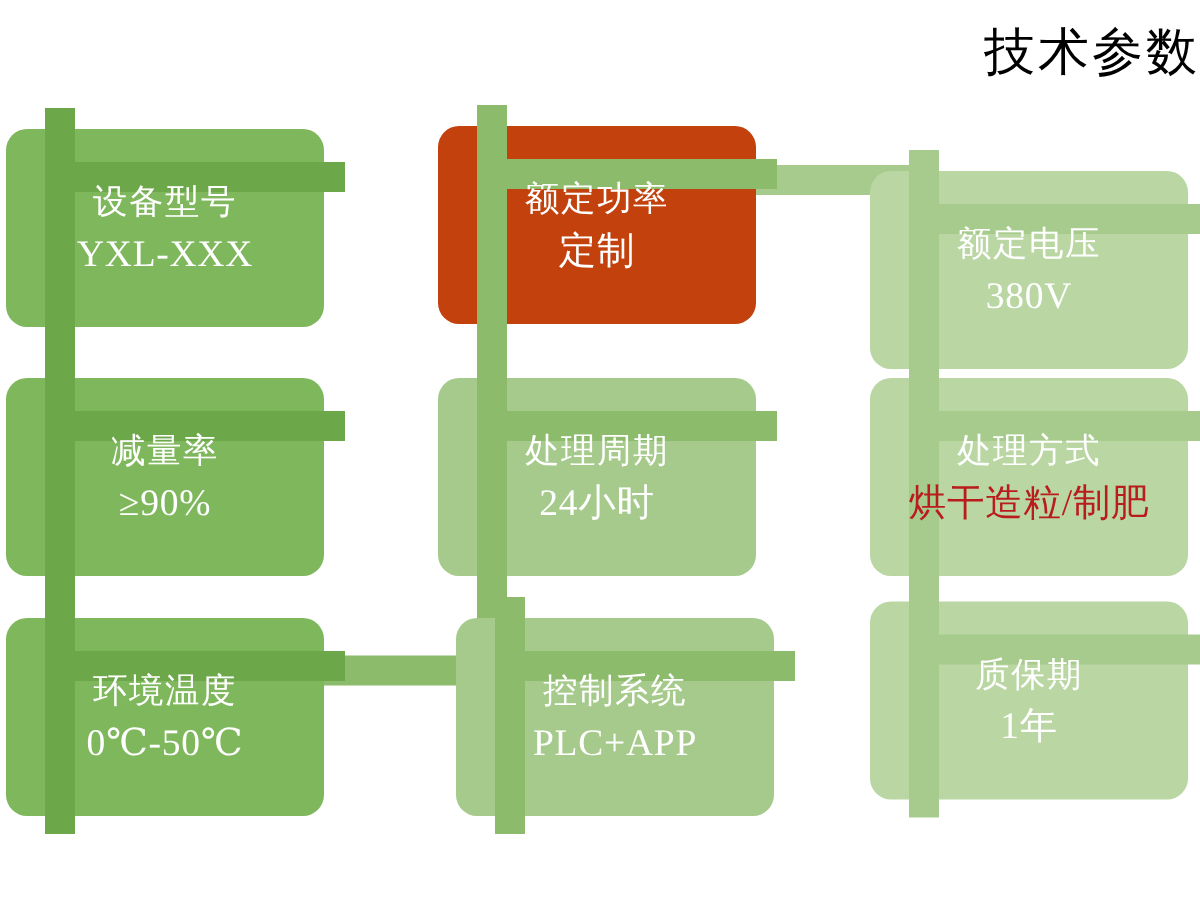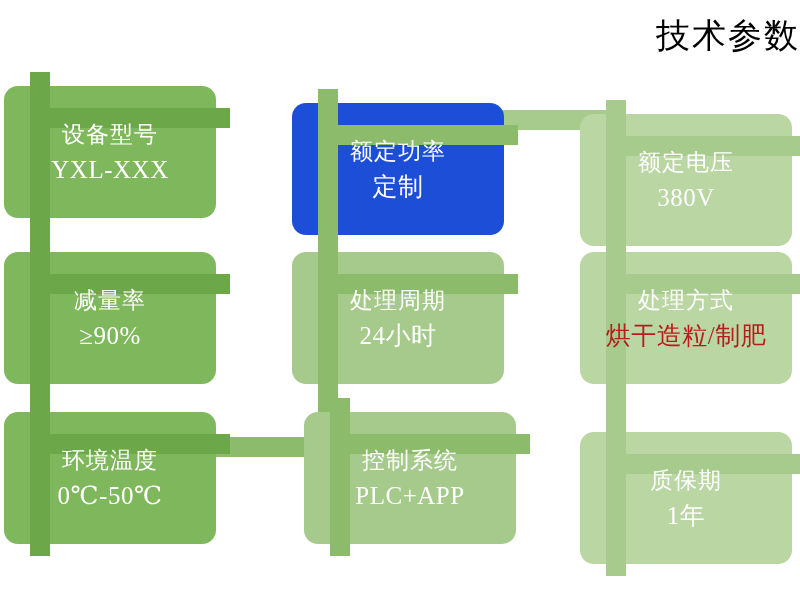--- a/index.html
+++ b/index.html
@@ -110,21 +110,21 @@
     </div>
   <div id="card-layer">
       <div class="card" style="left: 4px; top: 86px; background: rgb(127, 183, 92);">
     <div class="accent-v" style="background: rgb(108, 168, 73);"></div>
     <div class="accent-h" style="background: rgb(108, 168, 73);"></div>
     <div class="card-body">
       <div class="card-label" style="color: rgb(255, 255, 255);">设备型号</div>
       <div class="card-value" style="color: rgb(255, 255, 255);">YXL-XXX</div>
     </div>
   </div>
-      <div class="card" style="left: 292px; top: 103px; background: #1d4ed8;">
+      <div class="card" style="left: 292px; top: 84px; background: #c2410c;">
     <div class="accent-v" style="background: rgb(139, 187, 107);"></div>
     <div class="accent-h" style="background: rgb(139, 187, 107);"></div>
     <div class="card-body">
       <div class="card-label" style="color: rgb(255, 255, 255);">额定功率</div>
       <div class="card-value" style="color: rgb(255, 255, 255);">定制</div>
     </div>
   </div>
       <div class="card" style="left: 580px; top: 86px; background: rgb(185, 214, 163); margin-top: 28px;">
     <div class="accent-v" style="background: rgb(166, 203, 141);"></div>
     <div class="accent-h" style="background: rgb(166, 203, 141);"></div>
@@ -166,21 +166,21 @@
     </div>
   </div>
       <div class="card" style="left: 292px; top: 412px; background: rgb(165, 202, 139); margin-left: 12px;">
     <div class="accent-v" style="background: rgb(139, 187, 107);"></div>
     <div class="accent-h" style="background: rgb(139, 187, 107);"></div>
     <div class="card-body">
       <div class="card-label" style="color: rgb(255, 255, 255);">控制系统</div>
       <div class="card-value" style="color: rgb(255, 255, 255);">PLC+APP</div>
     </div>
   </div>
-      <div class="card" style="left: 580px; top: 432px; background: rgb(185, 214, 163);">
+      <div class="card" style="left: 580px; top: 401px; background: rgb(185, 214, 163);">
     <div class="accent-v" style="background: rgb(166, 203, 141);"></div>
     <div class="accent-h" style="background: rgb(166, 203, 141);"></div>
     <div class="card-body">
       <div class="card-label" style="color: rgb(255, 255, 255);">质保期</div>
       <div class="card-value" style="color: rgb(255, 255, 255);">1年</div>
     </div>
   </div>
     </div>
 
 </div>

